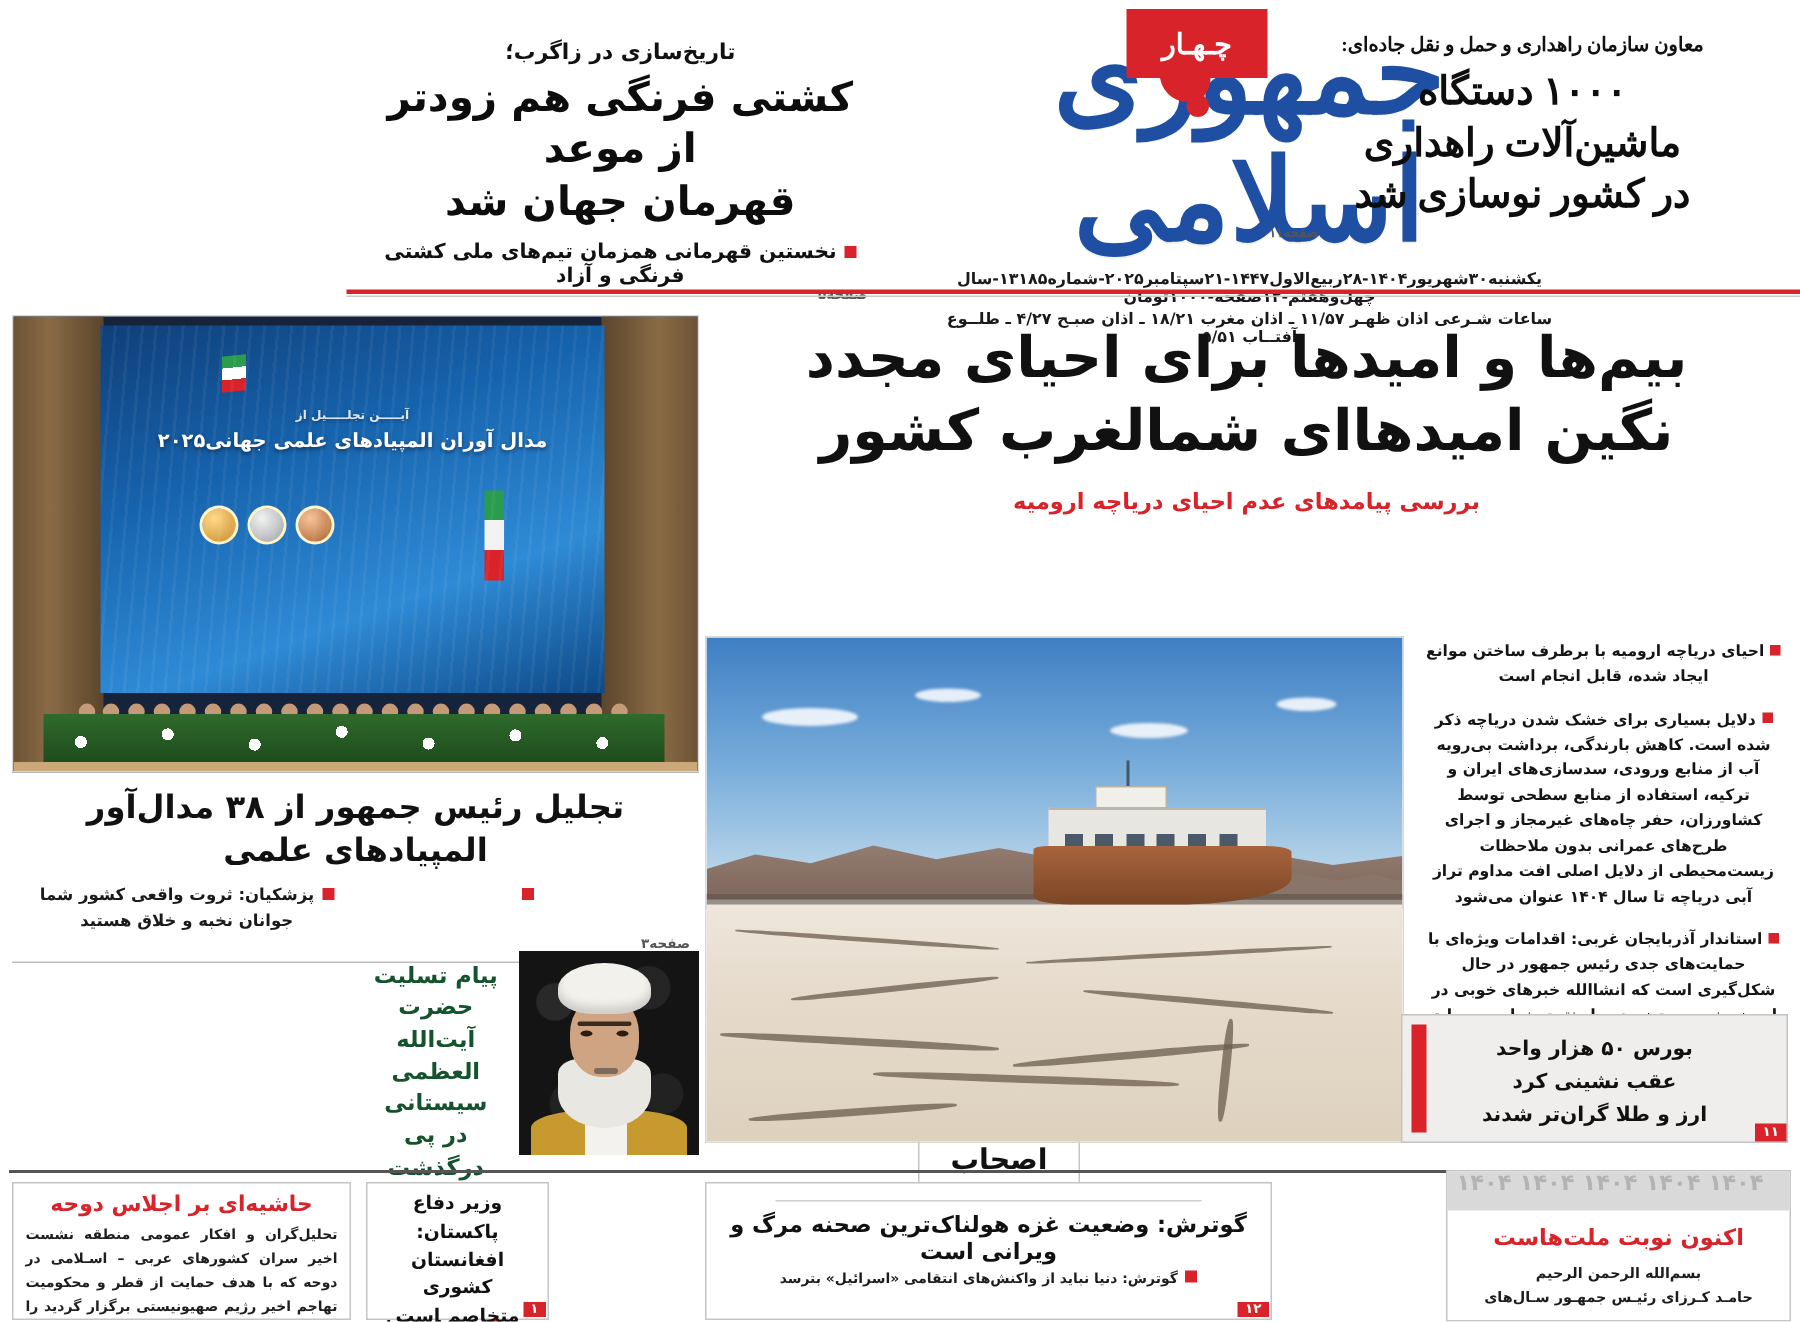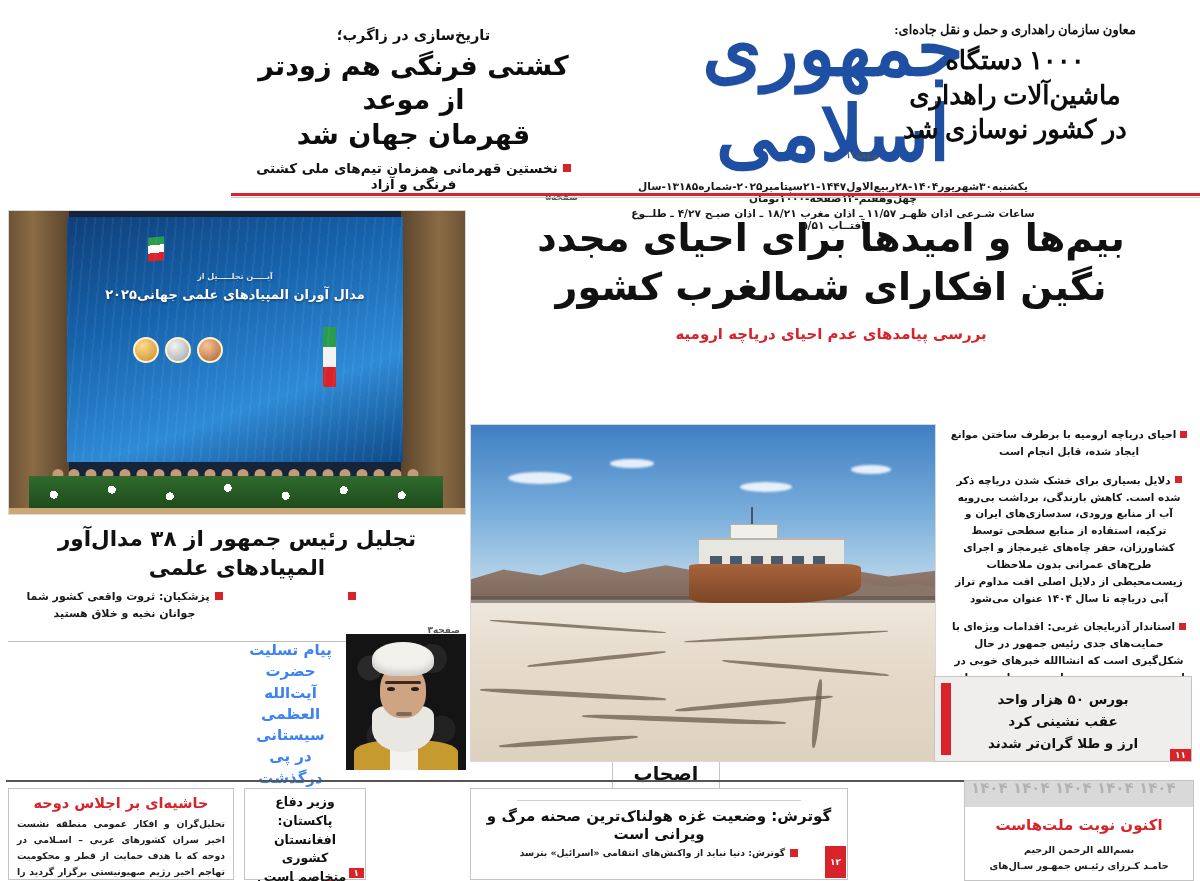--- a/index.html
+++ b/index.html
@@ -127,21 +127,21 @@
   .cl-brow{ position:absolute; left:39px; top:47px; width:36px; height:3px; background:#3a2a1d; border-radius:2px;}
   .cl-eye{ position:absolute; top:53px; width:8px;height:4px;background:#2b1d12;border-radius:50%;}
   .cl-eye.l{ left:41px;} .cl-eye.r{ left:65px;}
   .cl-beard{ position:absolute; left:26px; top:72px; width:62px; height:46px; background:#e9e7e2;
      border-radius:22% 22% 50% 50%; }
   .cl-mouth{ position:absolute; left:50px; top:78px; width:16px;height:4px;background:#7e6a5b;border-radius:2px;}
   .cl-robe{ position:absolute; left:8px; bottom:0; width:104px; height:30px; background:#c79a2f; border-radius:40% 40% 0 0;}
   .cl-collar{ position:absolute; left:44px; bottom:0; width:28px; height:24px; background:#f4f2ee; transform:rotate(0deg);}
 
   .cleric-text { flex:1; padding:6px 10px 0 6px; text-align:center; }
-  .cleric-text .t { font-size:15px; font-weight:800; color:#3b82f6; line-height:1.42; }
+  .cleric-text .t { font-size:15px; font-weight:800; color:#14532d; line-height:1.42; }
   .cleric-text .b { font-size:10.5px; font-weight:700; margin-top:3px;}
 
   
   .medcol { position:absolute; top:430px; right:480px; width:108px; height:238px;
      border:1px solid #c4c4c4; background:#fff; text-align:center; padding:7px 5px 0; }
   .medcol .k { font-size:9.5px; font-weight:700; color:#222; line-height:1.5; }
   .medcol .h { font-size:19px; font-weight:800; color:#111; line-height:1.58; margin-top:5px;}
   .pgbadge { position:absolute; bottom:2px; right:2px; background:#d8232a; color:#fff;
      font-size:9px; font-weight:700; padding:1px 5px; }
 
@@ -200,21 +200,21 @@
      text-align:center; padding:4px 5px 16px; }
   .bt-pak .t { font-size:12.5px; font-weight:800; color:#111; line-height:1.5;}
   .bt-pak .pg { position:absolute; bottom:1px; right:1px; background:#d8232a; color:#fff; font-size:9px; font-weight:700; padding:0 5px;}
 
   .bt-unrwa { position:absolute; right:352px; left:470px; top:8px; height:92px; border:1px solid #c4c4c4; background:#fff;
      text-align:center; padding:5px 8px 0; }
   .bt-unrwa .t1 { font-size:14.5px; font-weight:900; color:#111; }
   .bt-unrwa hr { border:0; border-top:1px solid #cfcfcf; margin:6px 38px; }
   .bt-unrwa .t2 { font-size:15px; font-weight:800; color:#111; }
   .bt-unrwa .t3 { font-size:9.3px; font-weight:700; color:#1e1e1e; margin-top:4px;}
-  .bt-unrwa .pg { position:absolute; bottom:1px; right:1px; background:#d8232a; color:#fff; font-size:9px; font-weight:700; padding:11px 5px;}
+  .bt-unrwa .pg { position:absolute; bottom:1px; right:1px; background:#d8232a; color:#fff; font-size:9px; font-weight:700; padding:0 5px;}
 
   .bt-syria { position:absolute; right:122px; width:110px; top:8px; height:92px; border:1px solid #c4c4c4; background:#fff;
      text-align:center; padding:2px 4px 0;}
   .bt-syria .t { font-size:11.5px; font-weight:800; color:#111; line-height:1.42;}
   .bt-syria .pg { position:absolute; bottom:1px; right:1px; background:#d8232a; color:#fff; font-size:9px; font-weight:700; padding:0 5px;}
 
   .bt-op { position:absolute; right:6px; width:230px; top:0; height:101px; border:1px solid #c4c4c4; background:#fff; overflow:hidden;}
   .bt-op .strip { height:26px; background:#d9d9d9; position:relative; overflow:hidden;text-align:center;}
   .bt-op .strip span{ position:absolute; top:-2px; font-size:15px; color:#b3b3b3; font-weight:700;}
   .bt-op .t { text-align:center; font-size:15px; font-weight:900; color:#d8232a; margin-top:9px;}
@@ -232,20 +232,21 @@
       <div class="hl">کشتی فرنگی هم زودتر از موعد</div>
       <div class="hl">قهرمان جهان شد</div>
       <div class="sub">
         <span class="sq"></span><span>نخستین قهرمانی همزمان تیم‌های ملی کشتی فرنگی و آزاد</span>
       </div>
       <div class="pageref">صفحه۵</div>
     </div>
 
     <div class="mh-logo">
       <div style="position:relative;">
+        <div class="blood">چـهـار</div>
         <div class="logo-word">جمهوری اسلامی</div>
       </div>
       <div class="mh-dateline">یکشنبه۳۰شهریور۱۴۰۴-۲۸ربیع‌الاول۱۴۴۷-۲۱سپتامبر۲۰۲۵-شماره۱۳۱۸۵-سال چهل‌وهفتم-۱۲صفحه-۱۰۰۰تومان</div>
       <div class="mh-times">ساعات شـرعی  اذان ظهـر ۱۱/۵۷ ـ اذان مغرب ۱۸/۲۱ ـ اذان صبـح ۴/۲۷ ـ طلــوع آفتــاب ۵/۵۱</div>
     </div>
 
     <div class="mh-right">
       <div class="kick2">معاون سازمان راهداری و حمل و نقل جاده‌ای:</div>
       <div class="hl2">۱۰۰۰ دستگاه</div>
       <div class="hl2">ماشین‌آلات راهداری</div>
@@ -353,21 +354,21 @@
       <div class="h">قاتل</div>
       <div class="h">اصحاب</div>
       <div class="h">رسانه</div>
       <div class="h">شده است</div>
       <div class="pgbadge">۱</div>
     </div>
 
     <div class="mainstory">
       <div class="ms-headline">
         <div class="l1">بیم‌ها و امیدها برای احیای مجدد</div>
-        <div class="l2">نگین افکار‌ای شمالغرب کشور</div>
+        <div class="l2">نگین امیدها‌ای شمالغرب کشور</div>
         <div class="ms-red">بررسی پیامدهای عدم احیای دریاچه ارومیه</div>
       </div>
 
       <div class="ms-body">
         <div class="ms-bullets">
           <p>
             <span class="bsq"></span><span>احیای دریاچه ارومیه با برطرف ساختن موانع ایجاد شده، قابل انجام است</span>
           </p>
           <p>
             <span class="bsq"></span><span>دلایل بسیاری برای خشک شدن دریاچه ذکر شده است. کاهش بارندگی، برداشت بی‌رویه آب از منابع ورودی، سدسازی‌های ایران و ترکیه، استفاده از منابع سطحی توسط کشاورزان، حفر چاه‌های غیرمجاز و اجرای طرح‌های عمرانی بدون ملاحظات زیست‌محیطی از دلایل اصلی افت مداوم تراز آبی دریاچه تا سال ۱۴۰۴ عنوان می‌شود</span>

